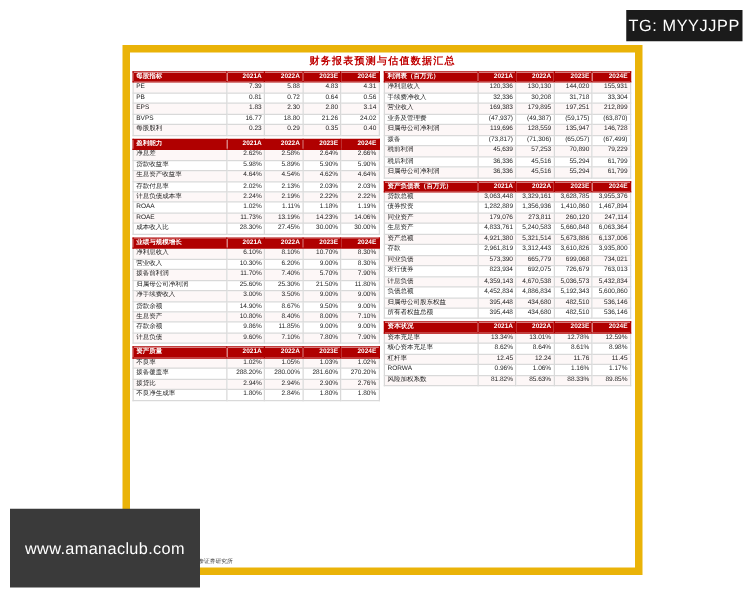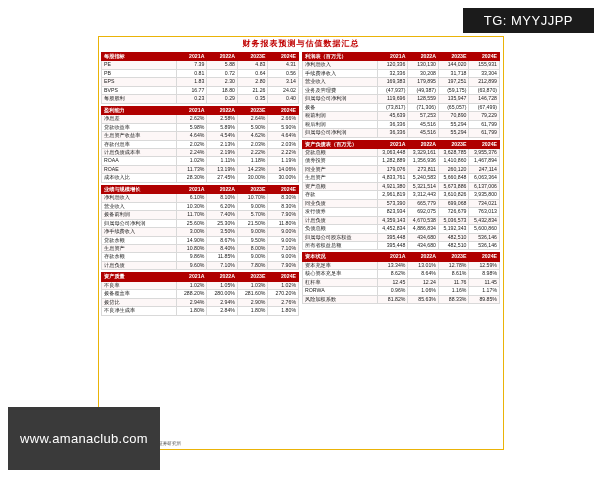--- a/index.html
+++ b/index.html
@@ -7,31 +7,31 @@
     width:600px;height:480px;background:#ffffff;
     font-family:"Liberation Sans", sans-serif;
     position:relative;overflow:hidden;
   }
   .page{
     position:absolute;left:0;top:0;width:600px;height:480px;background:#fff;
   }
   
   .tag-box{
     position:absolute;right:6px;top:8px;background:#1b1b1b;color:#fff;
-    font-size:13px;padding:5px 21px;letter-spacing:.5px;
+    font-size:13px;padding:5px 2px;letter-spacing:.5px;
     font-family:"Liberation Sans", sans-serif;
   }
   .url-box{
     position:absolute;left:8px;bottom:10px;background:#3a3a3a;color:#fff;
     font-size:13px;padding:24px 12px;letter-spacing:.3px;
   }
   
   .sheet{
     position:absolute;left:98px;top:36px;width:404px;height:412px;
-    background:#fff;border:1px solid #eab308;
+    background:#fff;border:6px solid #eab308;
   }
   .title{
     position:absolute;left:0;top:0;width:100%;height:14px;
     text-align:center;font-size:8px;color:#c00000;font-weight:bold;
     letter-spacing:1px;line-height:14px;
     white-space:nowrap;overflow:hidden;
   }
   .cols{
     position:absolute;left:2px;top:15px;width:400px;display:flex;gap:3px;
   }

